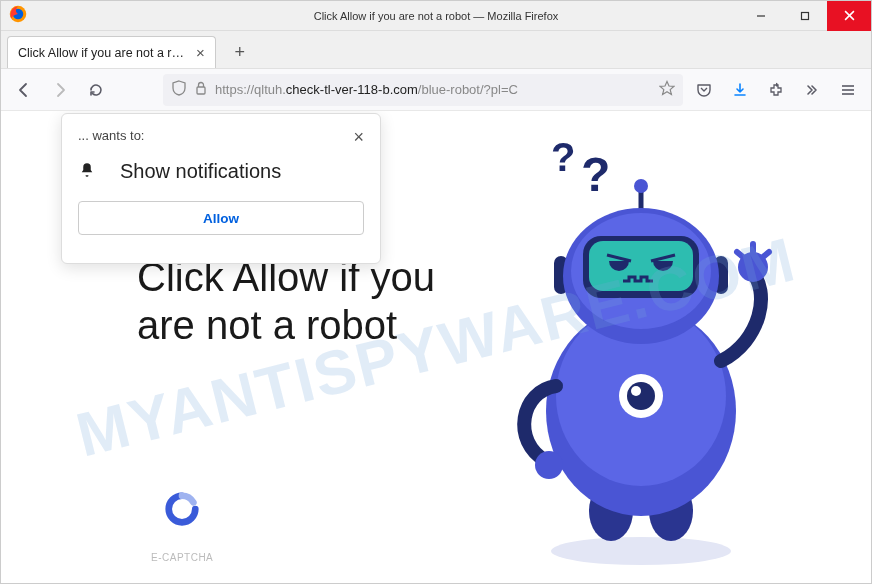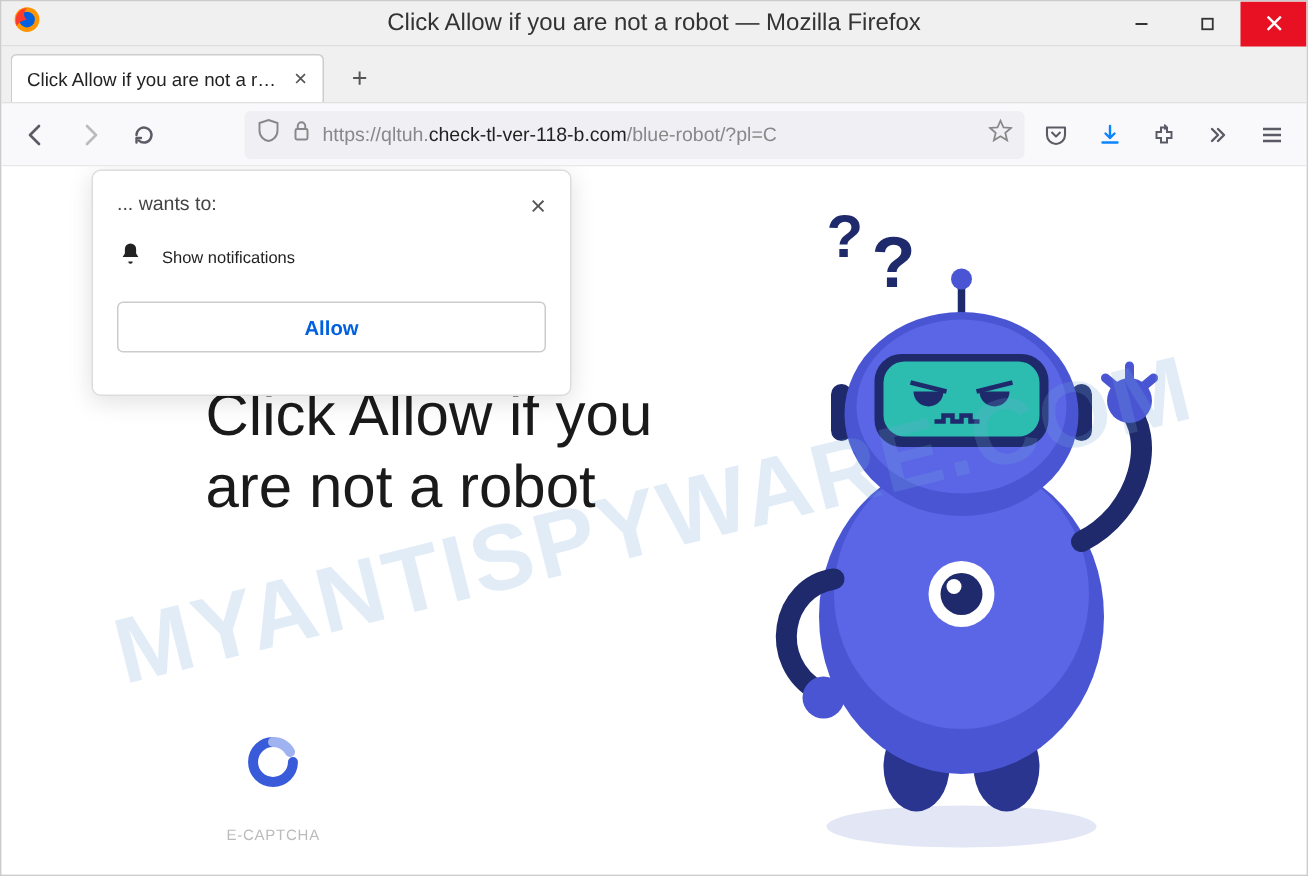--- a/index.html
+++ b/index.html
@@ -2,21 +2,21 @@
 <html><head>
 <meta charset="utf-8">
 <style>
 * { margin: 0; padding: 0; box-sizing: border-box; font-family: "Segoe UI", Arial, sans-serif; }
 body { width: 872px; height: 584px; background: #fff; border: 1px solid #ccc; position: relative; overflow: hidden; }
 
 
 .titlebar { height: 30px; background: #f0f0f0; display: flex; align-items: center; justify-content: space-between; border-bottom: 1px solid #ddd; }
 .titlebar-left { display: flex; align-items: center; gap: 8px; padding-left: 8px; }
 .firefox-icon { width: 18px; height: 18px; }
-.titlebar-title { font-size: 16px; color: #333; flex: 1; text-align: center; position: absolute; left: 0; right: 0; pointer-events: none; }
+.titlebar-title { font-size: 11px; color: #333; flex: 1; text-align: center; position: absolute; left: 0; right: 0; pointer-events: none; }
 .winbtns { display: flex; z-index: 2; }
 .winbtn { width: 44px; height: 30px; display: flex; align-items: center; justify-content: center; font-size: 13px; color: #333; cursor: pointer; }
 .winbtn.close { background: #e81123; color: #fff; }
 
 
 .tabstrip { height: 38px; background: #f0f0f0; display: flex; align-items: flex-end; padding: 0 6px; gap: 6px; border-bottom: 1px solid #e0e0e0; }
 .tab { background: #fff; border: 1px solid #ccc; border-bottom: none; border-radius: 4px 4px 0 0; height: 32px; display: flex; align-items: center; padding: 0 10px; gap: 8px; min-width: 0; }
 .tab-label { font-size: 12.5px; color: #222; max-width: 170px; white-space: nowrap; overflow: hidden; text-overflow: ellipsis; }
 .tab-close { font-size: 15px; color: #555; cursor: pointer; }
 .newtab { width: 28px; height: 28px; display: flex; align-items: center; justify-content: center; font-size: 18px; color: #555; cursor: pointer; margin-bottom: 2px; margin-left: 4px; }
@@ -32,21 +32,21 @@
 
 
 .content { position: relative; height: calc(100% - 30px - 38px - 42px); background: #fff; overflow: hidden; }
 
 
 .permdialog { position: absolute; top: 2px; left: 60px; width: 320px; background: #fff; border: 1px solid #ddd; border-radius: 6px; box-shadow: 0 4px 16px rgba(0,0,0,0.12); padding: 14px 16px 28px; z-index: 10; }
 .permhead { display: flex; justify-content: space-between; align-items: flex-start; }
 .permtitle { font-size: 13px; color: #444; }
 .permclose { font-size: 18px; color: #555; cursor: pointer; line-height: 1; }
 .permbody { display: flex; align-items: center; gap: 12px; margin: 14px 0 18px; }
-.permtext { font-size: 11px; color: #222; }
+.permtext { font-size: 20px; color: #222; margin-left: 12px; }
 .permbtns { display: flex; }
 .permbtn { flex: 1; height: 34px; border: 1px solid #ccc; background: #fff; border-radius: 4px; font-size: 13.5px; color: #0060df; cursor: pointer; display:flex; align-items:center; justify-content:center; }
 .permbtn.allow { font-weight: 600; }
 
 
 .pageh { position: absolute; top: 142px; left: 136px; font-size: 40px; font-weight: 400; color: #1a1a1a; line-height: 1.2; max-width: 300px; }
 
 
 .captchabadge { position: absolute; bottom: 20px; left: 150px; text-align: center; }
 .captchabadge .lbl { font-size: 10px; color: #bbb; letter-spacing: 0.5px; margin-top: 20px; }

